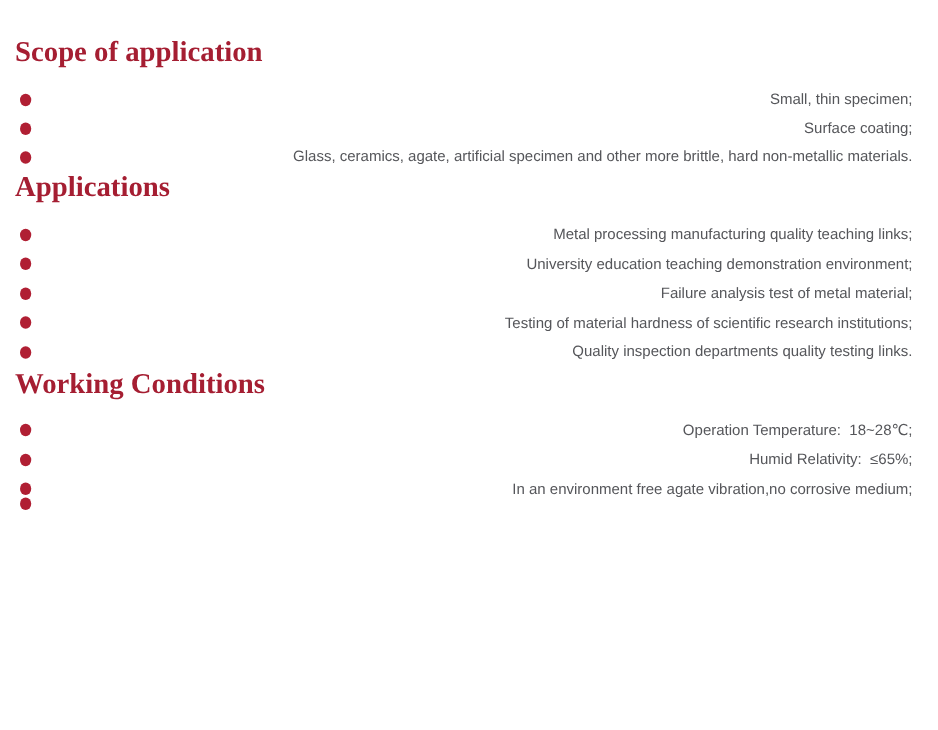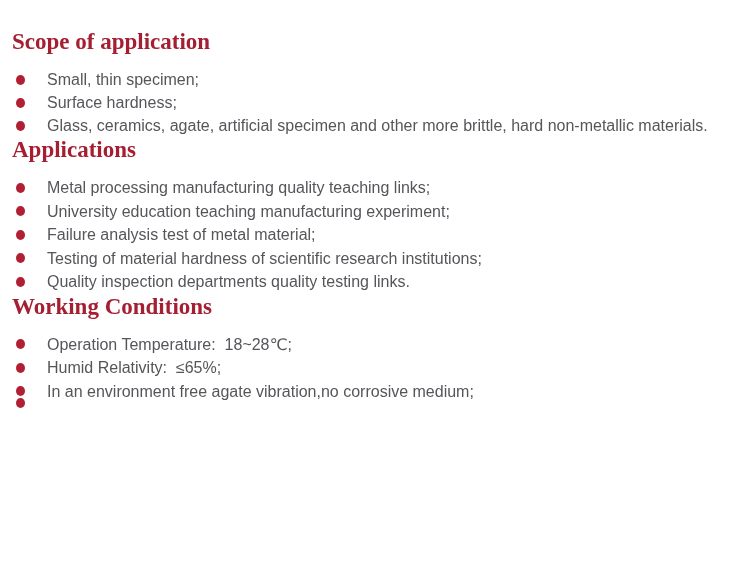--- a/index.html
+++ b/index.html
@@ -33,24 +33,25 @@
     color: var(--heading);
   }
   .sec-list {
     list-style: none;
     margin: 13px 0 0 0;
     padding: 0;
   }
   .item {
     position: relative;
     padding-left: 35px;
-    font-size: 16px;
+    font-size: 12px;
     line-height: 23px;
     color: var(--text);
     white-space: pre;
+    text-align: right;
   }
   .item .dot {
     position: absolute;
     left: 4px;
     top: 50%;
     margin-top: -5px;
     width: 9px;
     height: 10px;
     border-radius: 50%;
     background: var(--bullet);
@@ -61,30 +62,30 @@
 </style>
 </head>
 <body>
 
 <div class="page">
 
   <div class="section section-1">
     <h2 class="sec-title">Scope of application</h2>
     <ul class="sec-list">
       <li class="item"><span class="dot"></span><span class="item-text">Small, thin specimen;</span></li>
-      <li class="item"><span class="dot"></span><span class="item-text">Surface hardness;</span></li>
+      <li class="item"><span class="dot"></span><span class="item-text">Surface coating;</span></li>
       <li class="item"><span class="dot"></span><span class="item-text">Glass, ceramics, agate, artificial specimen and other more brittle, hard non-metallic materials.</span></li>
     </ul>
   </div>
 
   <div class="section section-2">
     <h2 class="sec-title">Applications</h2>
     <ul class="sec-list">
       <li class="item"><span class="dot"></span><span class="item-text">Metal processing manufacturing quality teaching links;</span></li>
-      <li class="item"><span class="dot"></span><span class="item-text">University education teaching manufacturing experiment;</span></li>
+      <li class="item"><span class="dot"></span><span class="item-text">University education teaching demonstration environment;</span></li>
       <li class="item"><span class="dot"></span><span class="item-text">Failure analysis test of metal material;</span></li>
       <li class="item"><span class="dot"></span><span class="item-text">Testing of material hardness of scientific research institutions;</span></li>
       <li class="item"><span class="dot"></span><span class="item-text">Quality inspection departments quality testing links.</span></li>
     </ul>
   </div>
 
   <div class="section section-3">
     <h2 class="sec-title">Working Conditions</h2>
     <ul class="sec-list">
       <li class="item"><span class="dot"></span><span class="item-text">Operation Temperature:  18~28℃;</span></li>

